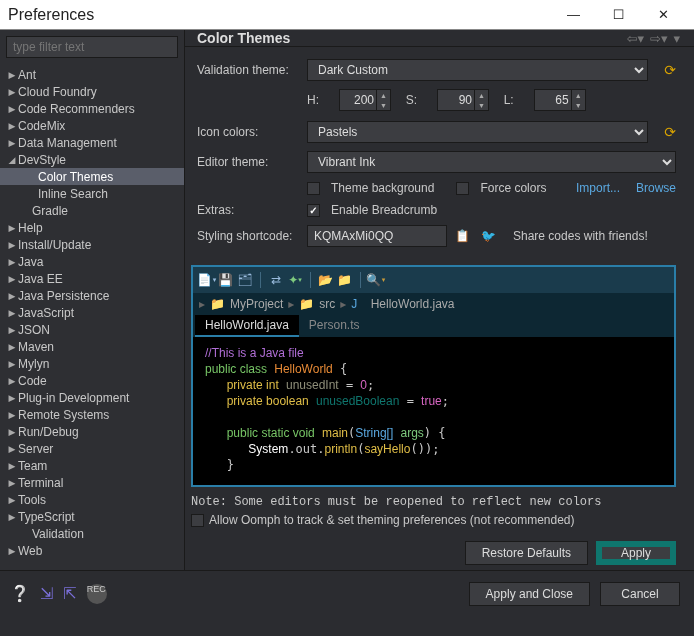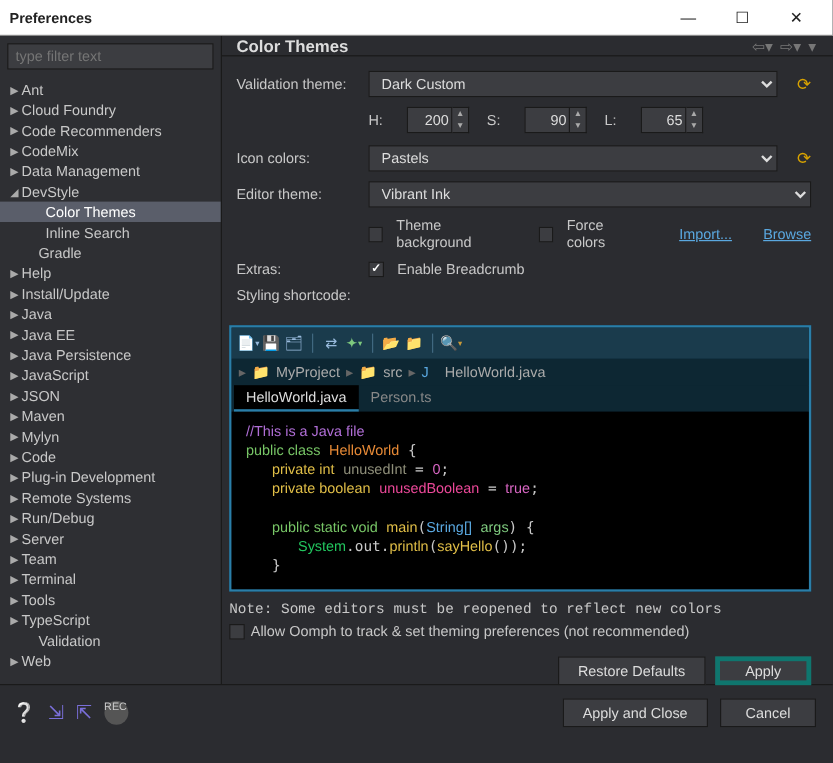--- a/index.html
+++ b/index.html
@@ -1,20 +1,20 @@
 <!DOCTYPE html>
 <html><head>
 <meta charset="utf-8">
 <style>
 * { margin:0; padding:0; box-sizing:border-box; font-family:"Segoe UI",Tahoma,sans-serif; font-size:12px; }
 body { width:694px; height:636px; background:#2b2c30; color:#c8c8c8; overflow:hidden; }
 
 
 .titlebar { height:30px; background:#fff; color:#222; display:flex; align-items:center; padding:0 8px; border-bottom:1px solid #888;}
-.titlebar .title { flex:1; font-size:12px;font-weight:bold; }
+.titlebar .title { flex:1; font-size:16px; }
 .titlebar .winbtns { display:flex; gap:0; }
 .titlebar .winbtn { width:45px; height:29px; display:flex; align-items:center; justify-content:center; font-size:13px; color:#222; }
 
 .main { display:flex; height:540px; }
 
 
 .sidebar { width:185px; background:#2e2f33; border-right:1px solid #1a1a1a; display:flex; flex-direction:column; }
 .filter { margin:6px; }
 .filter input { width:100%; height:22px; background:#3c3d41; border:1px solid #1a1a1a; color:#888; padding:0 6px; outline:none; }
 .tree { flex:1; overflow:auto; padding:2px 0 6px 0;}
@@ -38,21 +38,21 @@
 select, input[type=text] { background:#3c3d41; border:1px solid #1a1a1a; color:#ddd; height:22px; padding:0 6px; }
 .wide { flex:1; }
 .refresh { color:#d9a300; font-size:14px; margin-left:10px; }
 .hsl { display:flex; align-items:center; gap:4px; margin-left:110px; margin-bottom:10px;}
 .hsl .sp { display:flex; align-items:flex-start;padding-left:16px; }
 .hsl input { width:38px; text-align:right; padding-right:2px;}
 .spinbtns { display:flex; flex-direction:column; border:1px solid #1a1a1a; border-left:none; height:22px; width:14px; background:#3c3d41;}
 .spinbtns span { flex:1; display:flex; align-items:center; justify-content:center; font-size:7px; color:#aaa;}
 .chk { width:13px; height:13px; background:#3c3d41; border:1px solid #1a1a1a; display:inline-flex; align-items:center; justify-content:center; margin-right:5px;}
 .chk.checked::after { content:"✓"; color:#fff; font-size:10px; font-weight:bold;}
-.lnk { color:#5aa8e0; text-decoration:underline; margin-left:20px;}
+.lnk { color:#5aa8e0; margin-left:10px;}
 .share { margin-left:8px; }
 .copyic, .twtic { width:16px; height:16px; display:inline-flex; align-items:center; justify-content:center; margin:0 2px; color:#aaa;}
 
 
 .preview { margin:4px 18px 6px 6px; border:2px solid #2a7ea8; background:#0d2733; padding:0;}
 .ptoolbar { height:26px; background:#1a3b4c; display:flex; align-items:center; padding:0 6px; gap:3px; color:#bbb;}
 .ptoolbar .pic { width:16px; height:16px; display:inline-flex; align-items:center; justify-content:center; font-size:12px; color:#9bd; }
 .ptoolbar .sep { width:1px; height:16px; background:#406880; margin:0 4px;}
 .bcrumb { height:22px; background:#0d2733; display:flex; align-items:center; padding:0 6px; gap:5px; color:#aaa;}
 .bcrumb .bic { color:#c99a3a; }
@@ -65,21 +65,21 @@
 
 .notetxt { padding:2px 6px 4px 6px; color:#c8c8c8;font-family:Liberation Mono, monospace;}
 .allowrow { padding:0 6px 6px 6px; display:flex; align-items:center;}
 
 
 .innerfoot { display:flex; justify-content:flex-end; gap:8px; padding:8px 18px 10px 6px; border-top:0;}
 .outerfoot { height:46px; border-top:1px solid #1a1a1a; display:flex; align-items:center; padding:0 14px 0 10px; }
 .outerfoot .icons { display:flex; gap:10px; flex:1; }
 .outerfoot .fic { font-size:16px; color:#888;}
 .btn { height:24px; min-width:80px; padding:0 16px; background:#3c3d41; border:1px solid #1a1a1a; color:#ddd; display:inline-flex; align-items:center; justify-content:center; }
-.btn.default { border:4px solid #0f766e; }
+.btn.default { border:6px solid #0f766e; }
 </style>
 </head>
 <body>
 
 <div class="titlebar">
   <span class="title">Preferences</span>
   <div class="winbtns">
     <span class="winbtn">—</span>
     <span class="winbtn">☐</span>
     <span class="winbtn">✕</span>
@@ -277,20 +277,26 @@
       </div>
       <div class="row">
         <span class="lbl">Extras:</span>
         <div class="ctl">
           <span class="chk checked"></span>
             <span>Enable Breadcrumb</span>
         </div>
       </div>
       <div class="row">
         <span class="lbl">Styling shortcode:</span>
+        <div class="ctl">
+          <input type="text" style="width: 140px;" value="KQMAxMi0QQ">
+          <span class="copyic">📋</span>
+          <span class="twtic" style="color:#3aa8df">🐦</span>
+          <span class="share">Share codes with friends!</span>
+        </div>
       </div>
     </div>
 
     <div class="preview">
       <div class="ptoolbar">
         <span class="pic">📄<span style="font-size:7px">▾</span></span>
         <span class="pic">💾</span>
         <span class="pic">🗂</span>
         <span class="sep"></span>
         <span class="pic">⇄</span>
@@ -306,24 +312,24 @@
         <span class="bar">▸</span><span class="bic">📁</span><span>src</span>
         <span class="bar">▸</span><span style="color:#5aa8e0">J</span>&nbsp;<span>HelloWorld.java</span>
       </div>
       <div class="ptabs">
         <span class="ptab on">HelloWorld.java</span>
         <span class="ptab">Person.ts</span>
       </div>
       <div class="code"><span style="color:#b06ed6">//This is a Java file</span>
 <span style="color:#77c566">public class</span> <span style="color:#e78a36">HelloWorld</span> {
    <span style="color:#e0be47">private int</span> <span style="color:#8f8f7a">unusedInt</span> = <span style="color:#d866c3">0</span>;
-   <span style="color:#e0be47">private boolean</span> <span style="color:#ec4899">unusedBoolean</span> = <span style="color:#d866c3">true</span>;
+   <span style="color:#e0be47">private boolean</span> <span style="color:#0f766e">unusedBoolean</span> = <span style="color:#d866c3">true</span>;
 
    <span style="color:#77c566">public static void</span> <span style="color:#e0be47">main</span>(<span style="color:#5aa8e0">String[]</span> <span style="color:#7ec97e">args</span>) {
-      <span style="color:#22c55e">System</span>.out.<span style="color:#e0be47">println</span>(<span style="color:#e0be47">sayHello</span>());
+      <span style="color:#ffffff">System</span>.out.<span style="color:#e0be47">println</span>(<span style="color:#e0be47">sayHello</span>());
    }</div>
     </div>
 
     <div class="notetxt">Note: Some editors must be reopened to reflect new colors</div>
     <div class="allowrow">
       <span class="chk"></span>
       <span>Allow Oomph to track &amp; set theming preferences (not recommended)</span>
     </div>
 
     <div class="innerfoot">

